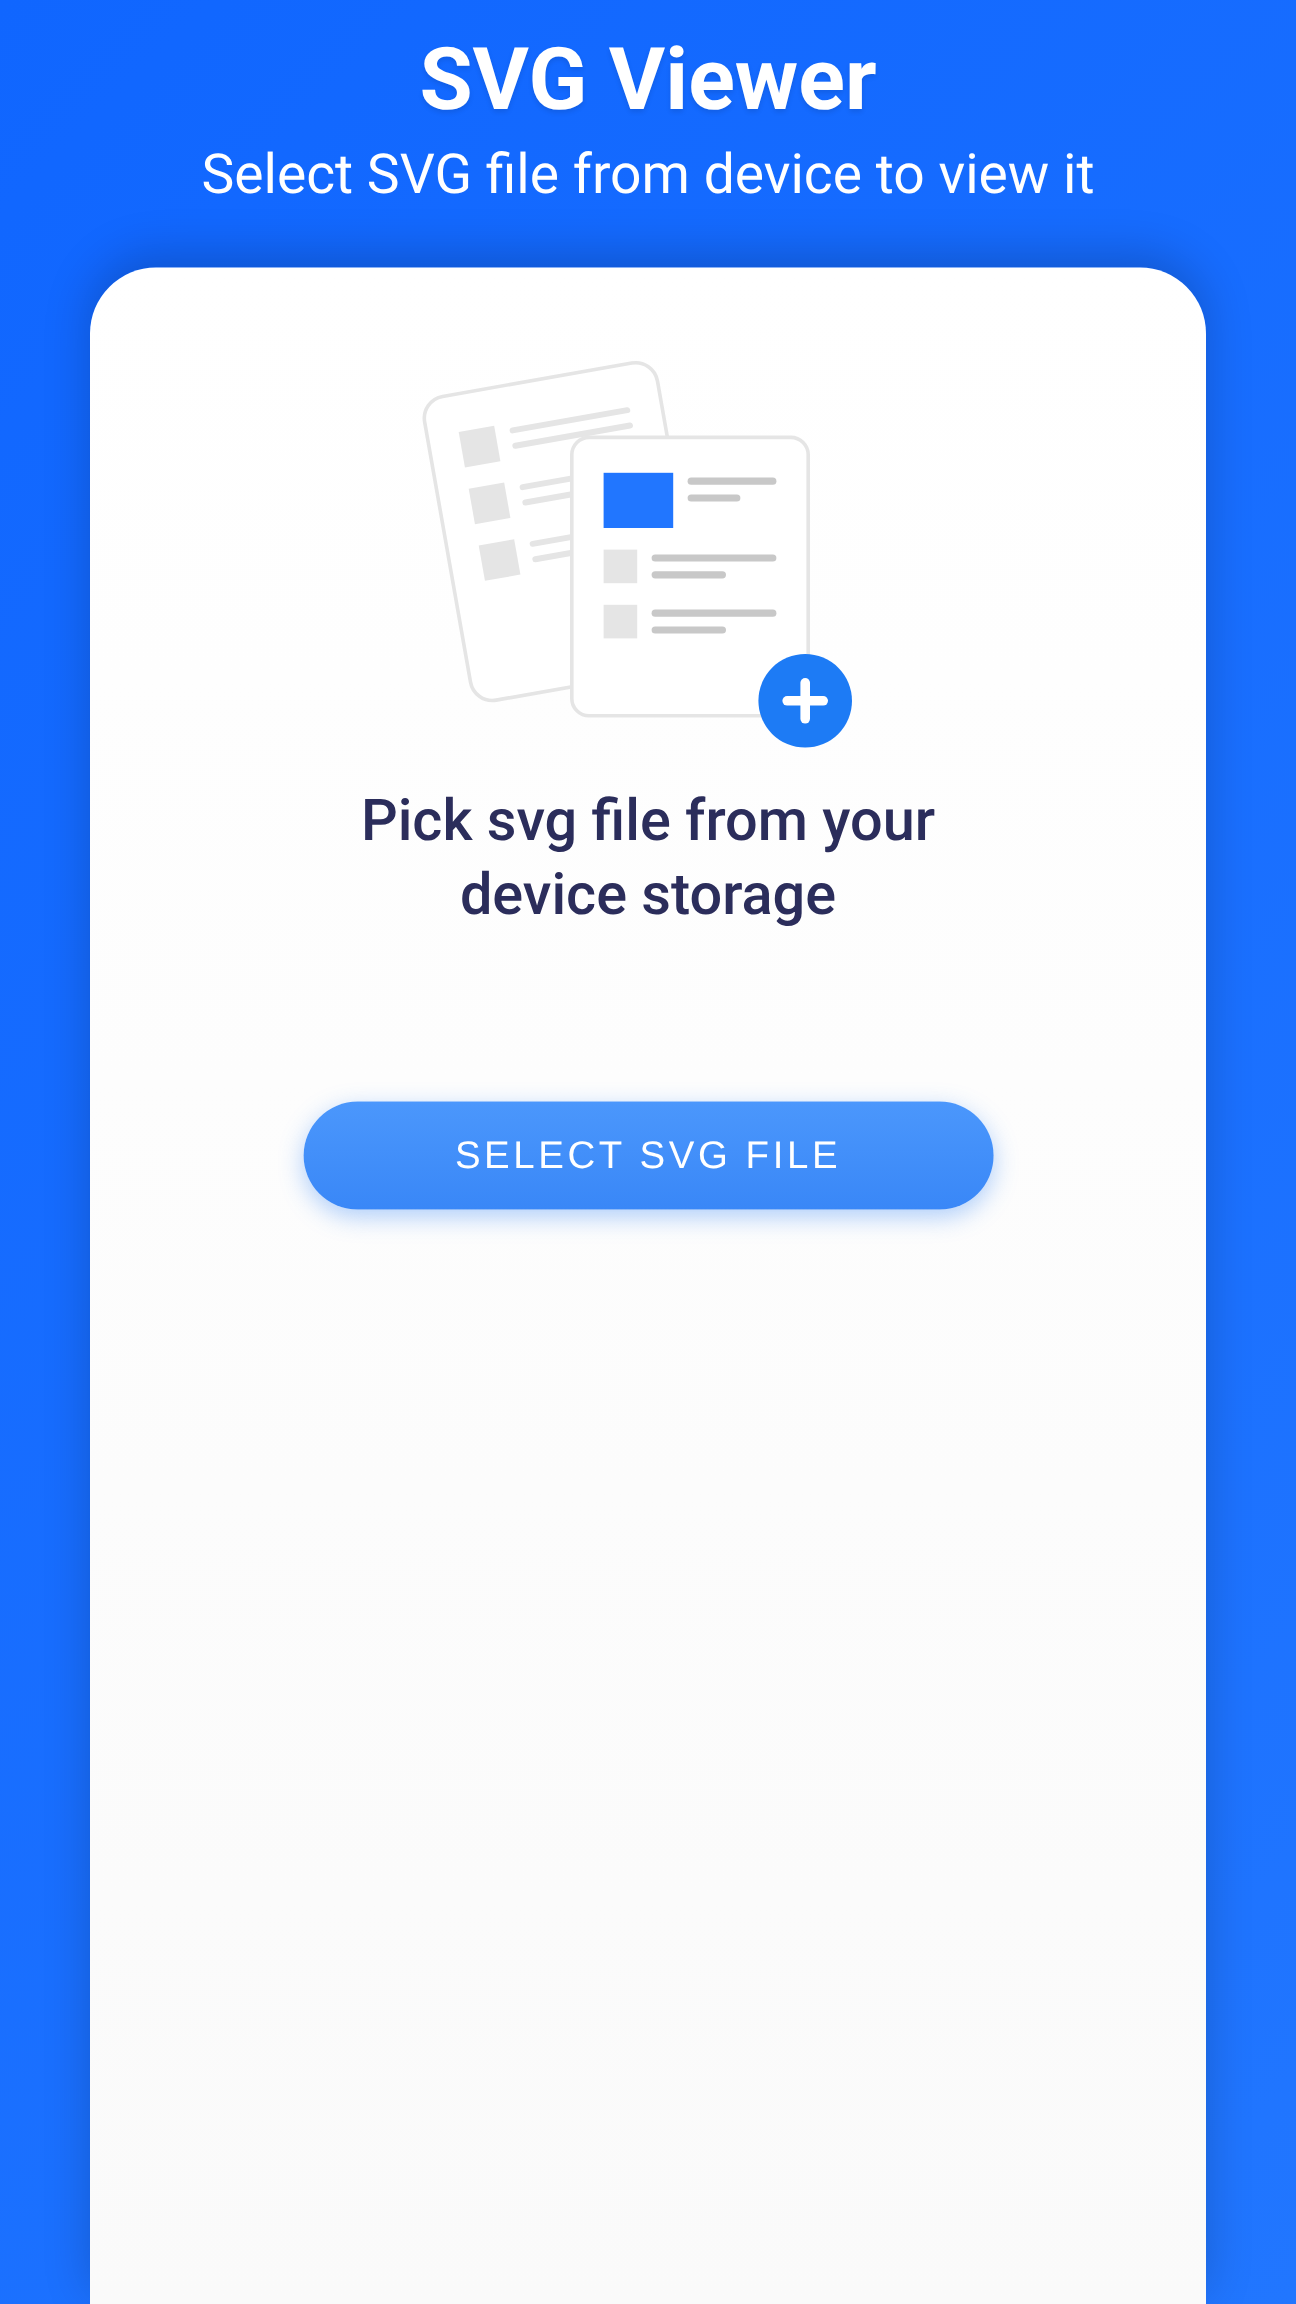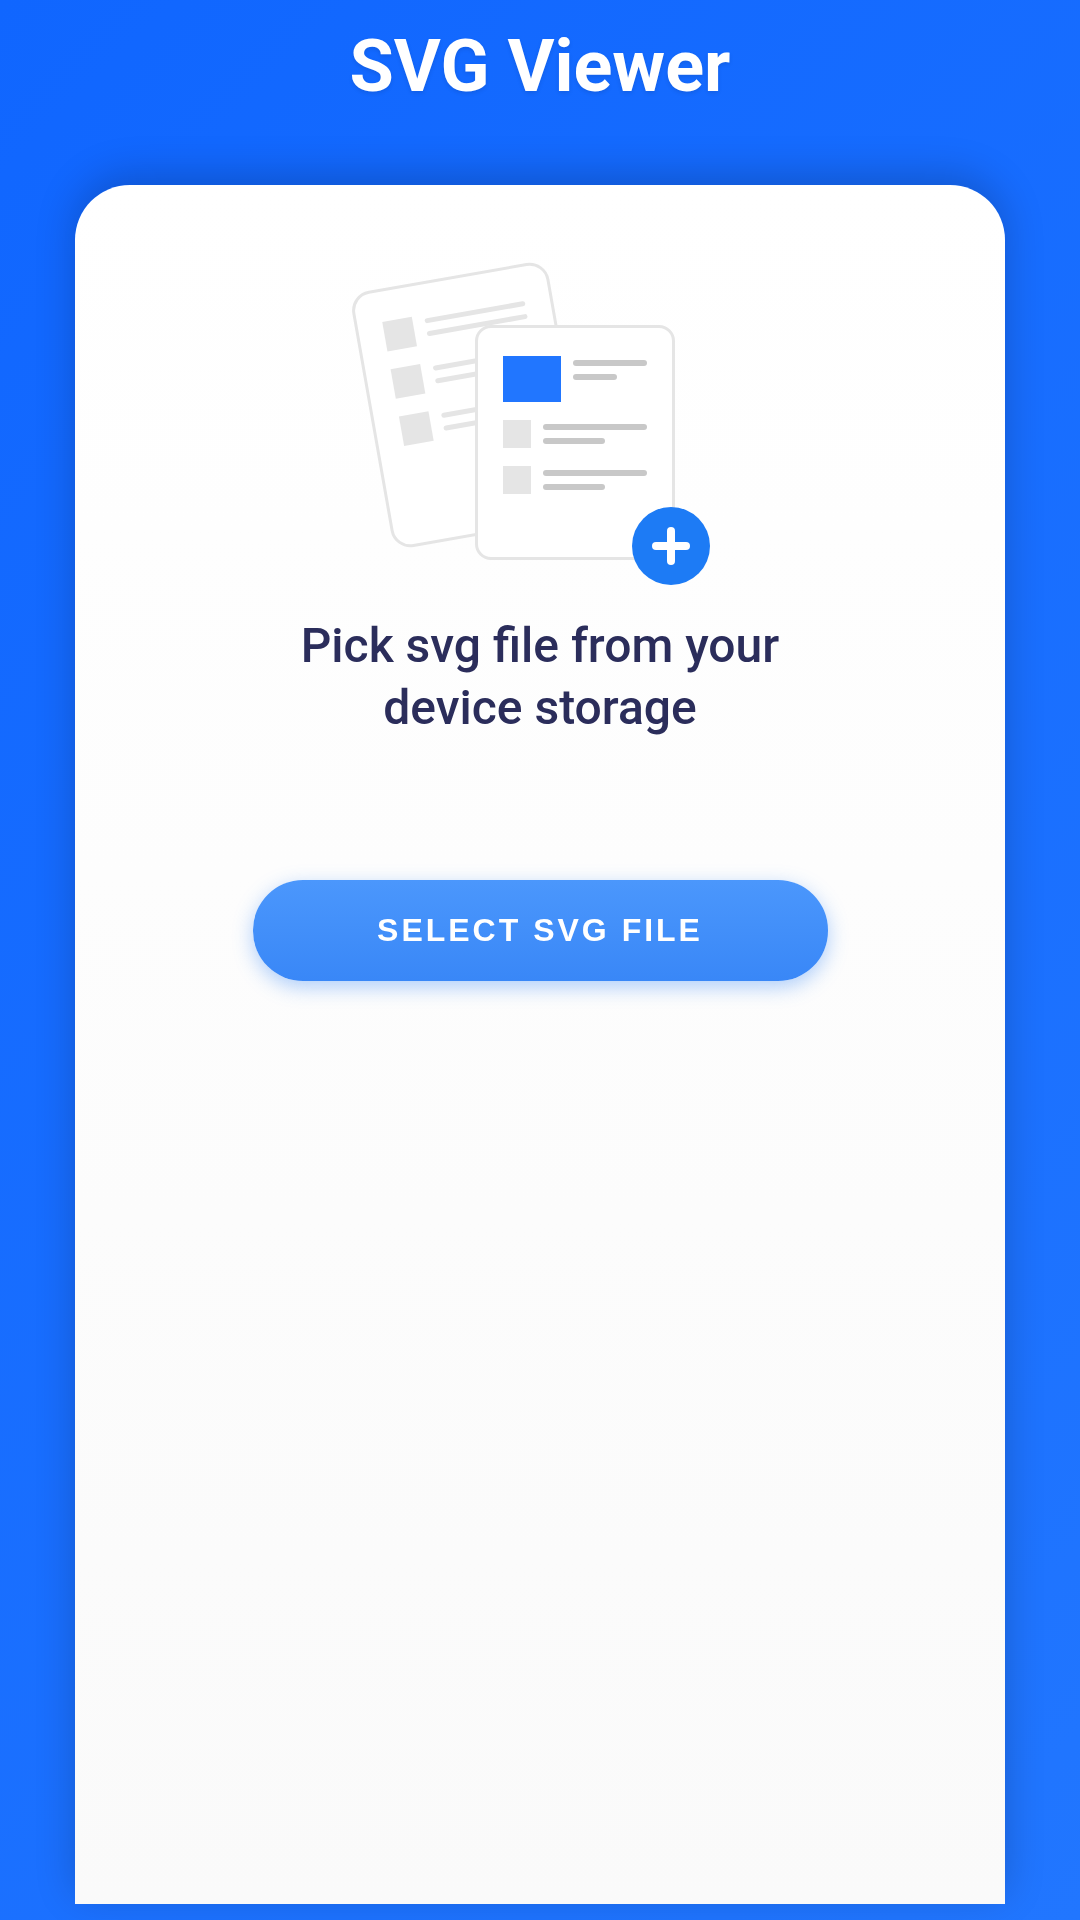--- a/index.html
+++ b/index.html
@@ -34,21 +34,21 @@
     }
     
     .subtitle {
       font-size: 46px;
       font-weight: 400;
     }
     
     .card {
       background: linear-gradient(180deg, #FFFFFF 0%, #FAFAFA 100%);
       border-radius: 55px 55px 0 0;
-      margin: 16px 75px;
+      margin: 0 75px;
       flex: 1;
       box-shadow: 0 -10px 40px rgba(0,0,0,0.2);
       padding: 90px 50px 0 50px;
       display: flex;
       flex-direction: column;
       align-items: center;
     }
     
     .illustration {
       width: 340px;
@@ -153,37 +153,38 @@
       font-weight: 500;
       color: #2B2D5B;
       text-align: center;
       line-height: 1.3;
       margin-bottom: 140px;
       max-width: 520px;
     }
     
     .select-button {
       width: 575px;
-      height: 101px;
+      height: 90px;
       background: linear-gradient(180deg, #4B97FC 0%, #3987F7 100%);
       border: none;
       border-radius: 50px;
       color: white;
       font-size: 32px;
-      font-weight: 700;
+      font-weight: 400;
       letter-spacing: 3px;
       cursor: pointer;
       box-shadow: 0 6px 20px rgba(56, 135, 247, 0.4);
     }
   </style>
 </head>
 <body>
 
 <div class="header">
   <h1 class="title">SVG Viewer</h1>
+  <p class="subtitle">Select SVG file from device to view it</p>
 </div>
 
 <div class="card">
   <div class="illustration">
     <div class="doc-back">
       <div class="doc-row">
         <div class="doc-square grey"></div>
         <div class="doc-lines">
           <div class="doc-line-grey"></div>
           <div class="doc-line-grey short"></div>

